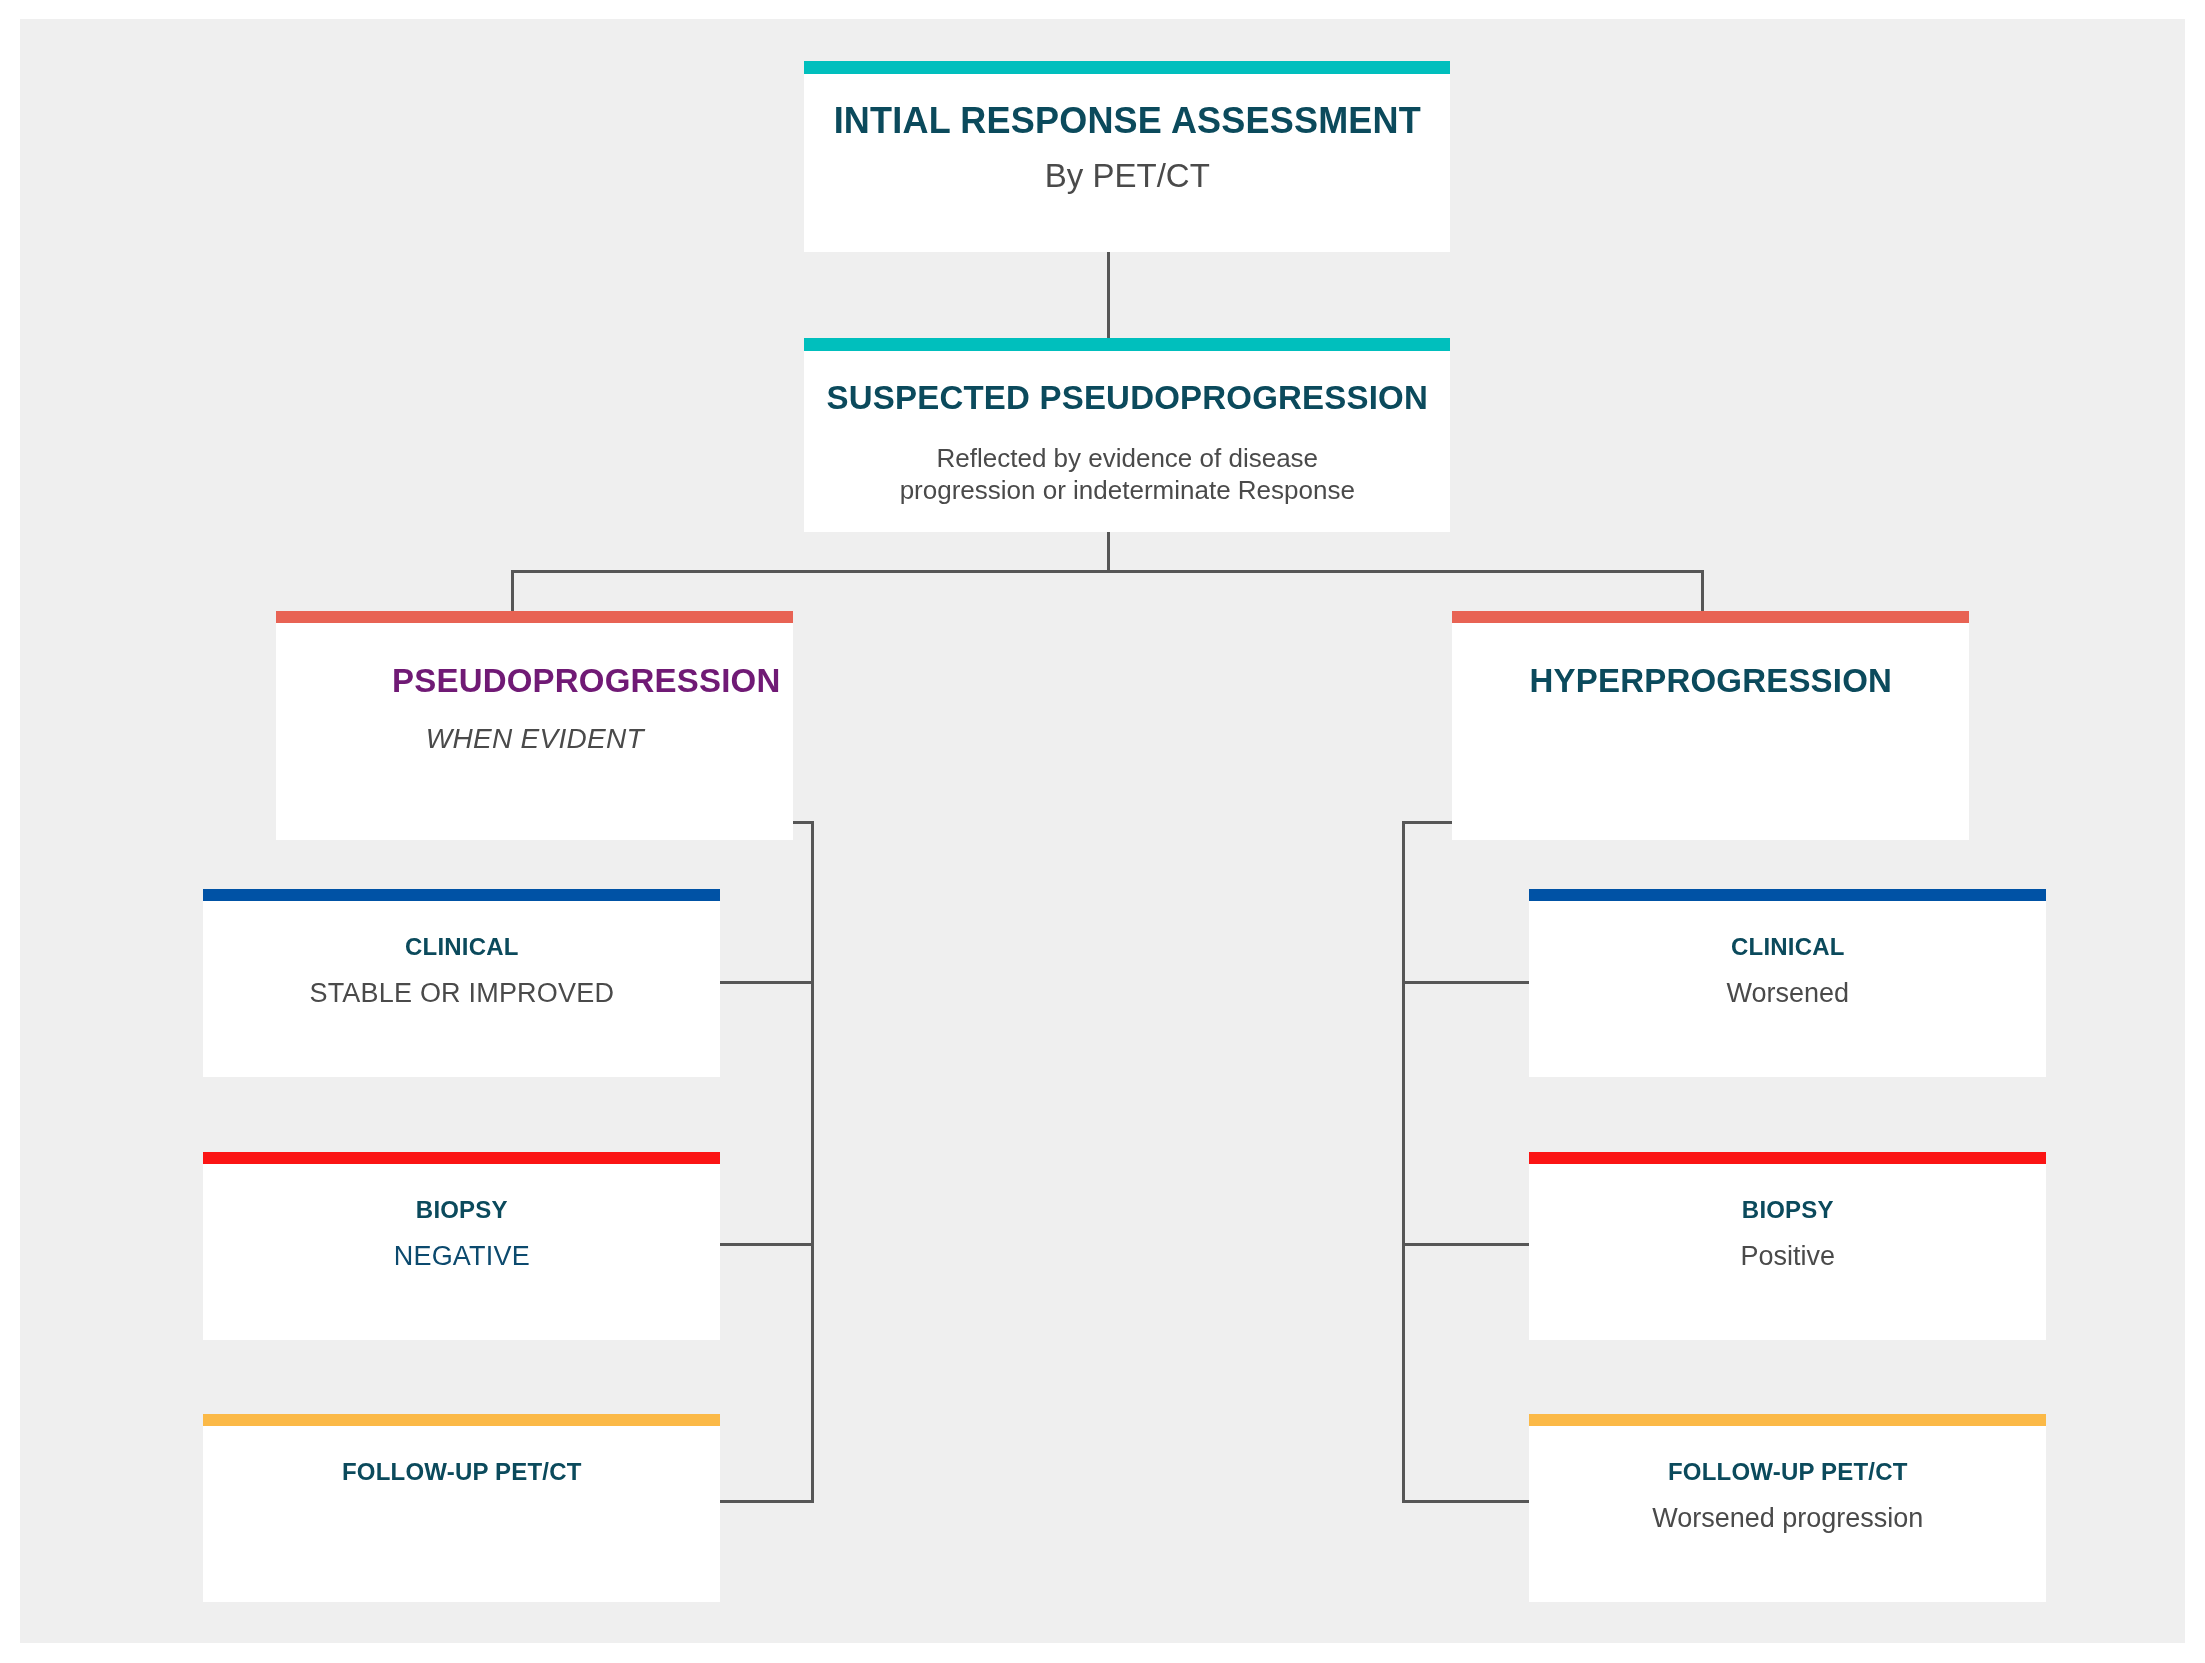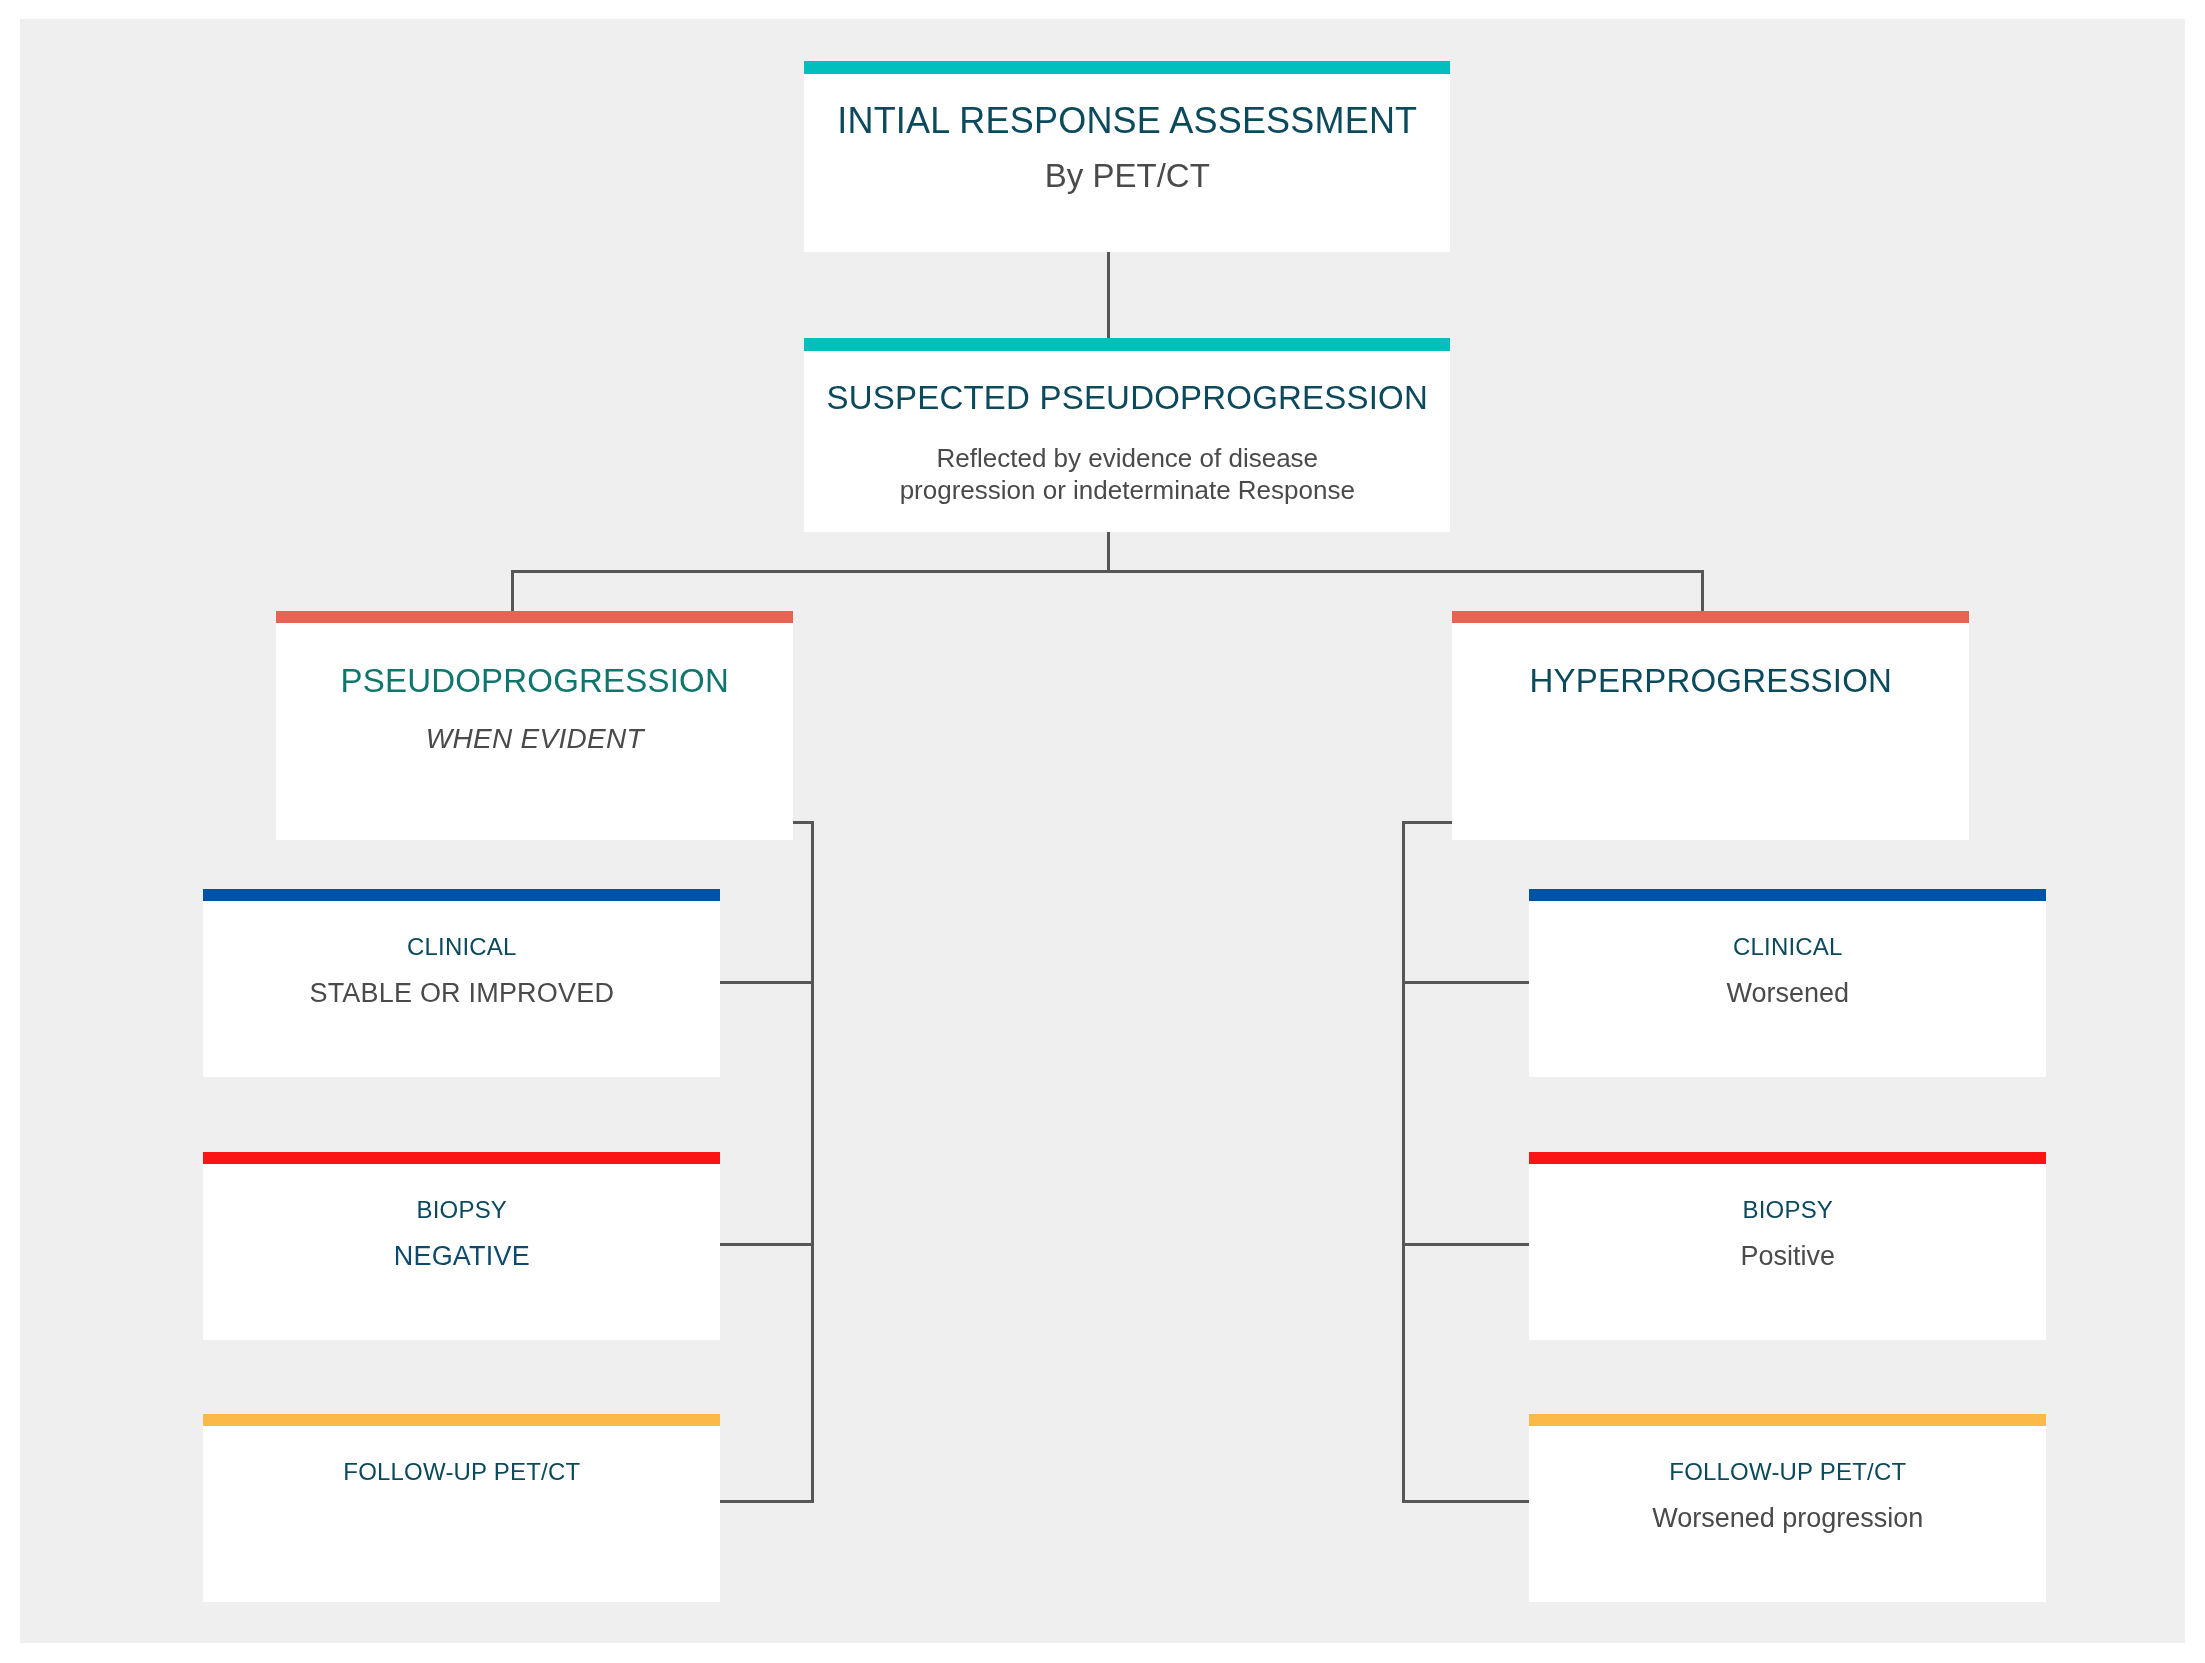--- a/index.html
+++ b/index.html
@@ -43,21 +43,21 @@
   }
   .node .body {
     position: absolute;
     left: 0;
     width: 100%;
     box-sizing: border-box;
     padding: 0 12.8px;
   }
   .node .title {
     color: #0b4a5c;
-    font-weight: 400;
+    font-weight: 700;
     letter-spacing: 0.2px;
     line-height: 1.12;
     white-space: nowrap;
   }
   .node .subtitle {
     color: #4a4a4a;
     font-weight: 400;
     line-height: 1.22;
   }
 
@@ -160,21 +160,21 @@
     <div class="accent" style="background: rgb(0, 191, 189);"></div>
     <div class="body">
       <div class="title" style="color: rgb(11, 74, 92);">SUSPECTED PSEUDOPROGRESSION</div>
       <div class="subtitle" style="max-width: 500px; margin-left: auto; margin-right: auto; color: rgb(74, 74, 74);">Reflected by evidence of disease progression or indeterminate Response</div>
     </div>
   </div>
 
   <div class="node" id="node-pseudo">
     <div class="accent" style="background: rgb(232, 99, 84);"></div>
     <div class="body">
-      <div class="title" style="color: #0f766e;">PSEUDOPROGRESSION</div>
+      <div class="title" style="color: #701a75; text-align: right;">PSEUDOPROGRESSION</div>
       <div class="subtitle" style="color: rgb(74, 74, 74);">WHEN EVIDENT</div>
     </div>
   </div>
 
   <div class="node" id="node-hyper">
     <div class="accent" style="background: rgb(232, 99, 84);"></div>
     <div class="body">
       <div class="title" style="color: rgb(11, 74, 92);">HYPERPROGRESSION</div>
 
     </div>

